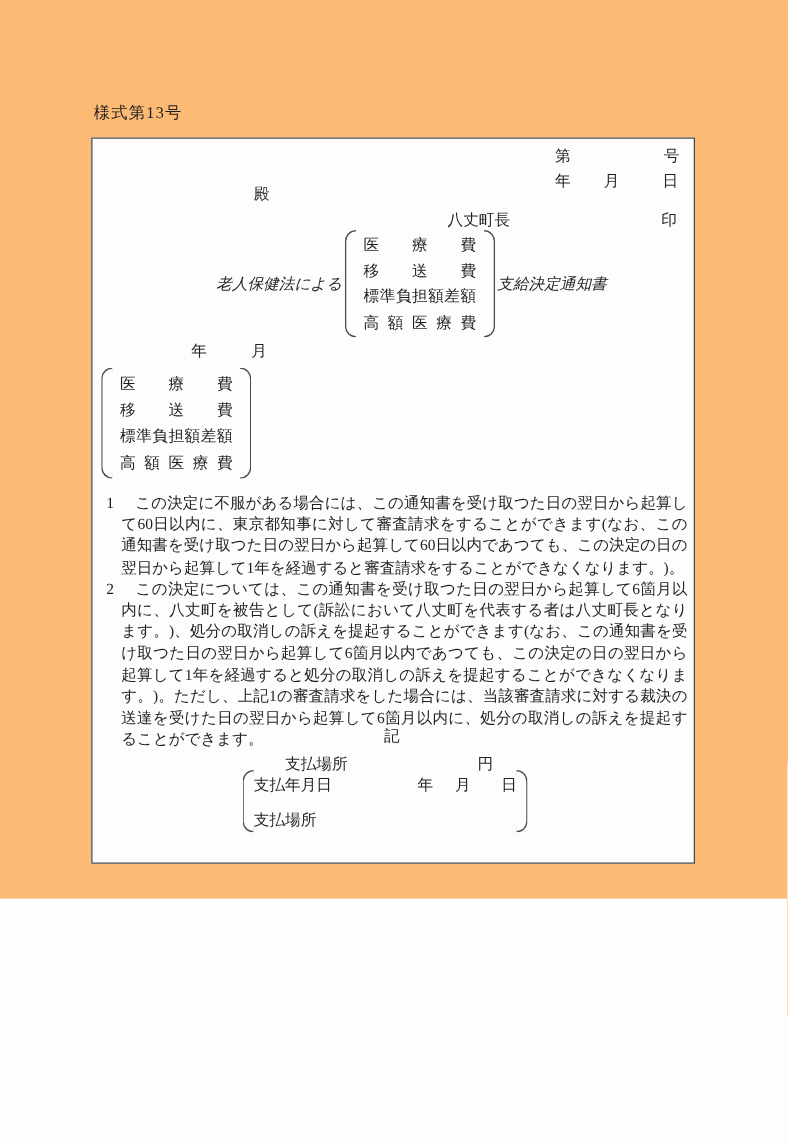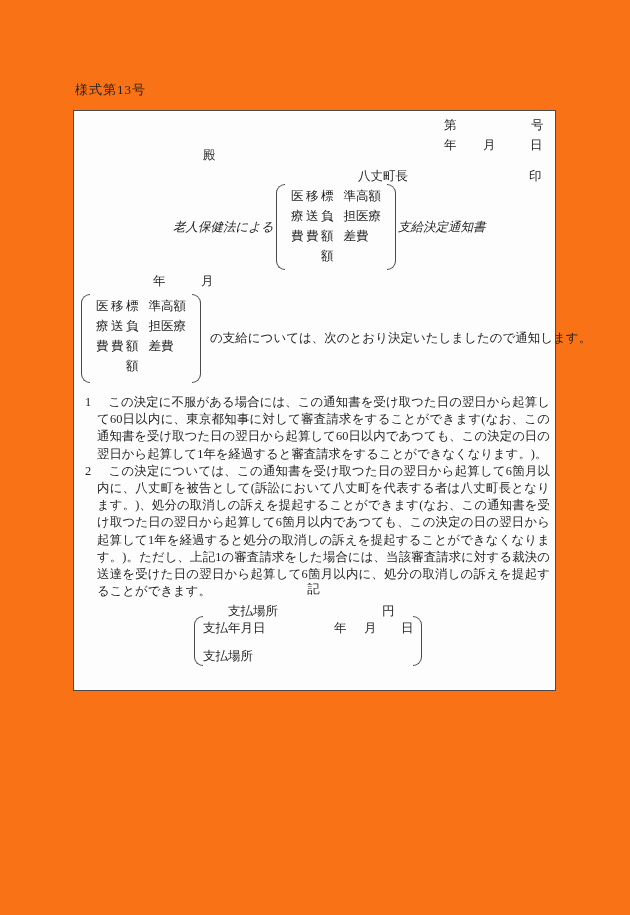--- a/index.html
+++ b/index.html
@@ -1,34 +1,34 @@
 <!DOCTYPE html>
 <html><head>
 <meta charset="utf-8">
 <style>
   * { margin:0; padding:0; box-sizing:border-box; }
   html,body { background:#fdfdfd; }
   .page {
-    position:relative; width:630px; height:915px; background:#f97316;
+    position:relative; width:630px; height:719px; background:#fdba74;
     font-family:"Liberation Serif","DejaVu Serif",serif;
     color:#1f1f1f; font-size:12.5px; overflow:hidden;
   }
   .abs { position:absolute; white-space:nowrap; }
   .form-label { position:absolute; left:75px; top:81px; font-size:13px; letter-spacing:1px; }
   .box {
     position:absolute; left:73px; top:110px; width:483px; height:581px;
     border:1px solid #4a4a4a; background:#fdfdfd;
   }
   
   .bkt { width:9px; border:1px solid #4a4a4a; flex:0 0 9px; }
   .bkt-l { border-right:none; border-radius:9px 0 0 9px; }
   .bkt-r { border-left:none;  border-radius:0 9px 9px 0; }
   .bracket-group { display:flex; align-items:stretch; }
   .expense-list {
-    display:flex; justify-content:space-around;
+    display:flex; flex-direction:column; justify-content:space-around;
     width:102px; padding:2px 6px; list-style:none;
   }
   .expense-item {
     text-align:justify; text-align-last:justify; text-justify:inter-ideograph;
     line-height:20px; font-size:12.5px;
   }
   .title-row { position:absolute; left:97px; top:73px; display:flex; align-items:center; height:86px; }
   .title-text { white-space:nowrap; padding:0 2px;font-style:italic; }
   .benefit-group { position:absolute; left:7px; top:183px; display:flex; align-items:center; height:89px; }
   .benefit-text { white-space:nowrap; margin-left:9px; }
@@ -83,21 +83,20 @@
       <div class="bracket-group" style="height:89px">
         <div class="bkt bkt-l"></div>
         <ul class="expense-list">
           <li class="expense-item">医療費</li>
           <li class="expense-item">移送費</li>
           <li class="expense-item">標準負担額差額</li>
           <li class="expense-item">高額医療費</li>
         </ul>
         <div class="bkt bkt-r"></div>
       </div>
-      <span class="benefit-text">の支給については、次のとおり決定いたしましたので通知します。</span>
     </div>
 
     <div class="paragraphs">
       <div class="para">
         <span class="para-num">1</span><span>この決定に不服がある場合には、この通知書を受け取つた日の翌日から起算して60日以内に、東京都知事に対して審査請求をすることができます(なお、この通知書を受け取つた日の翌日から起算して60日以内であつても、この決定の日の翌日から起算して1年を経過すると審査請求をすることができなくなります。)。</span>
       </div>
       <div class="para">
         <span class="para-num">2</span><span>この決定については、この通知書を受け取つた日の翌日から起算して6箇月以内に、八丈町を被告として(訴訟において八丈町を代表する者は八丈町長となります。)、処分の取消しの訴えを提起することができます(なお、この通知書を受け取つた日の翌日から起算して6箇月以内であつても、この決定の日の翌日から起算して1年を経過すると処分の取消しの訴えを提起することができなくなります。)。ただし、上記1の審査請求をした場合には、当該審査請求に対する裁決の送達を受けた日の翌日から起算して6箇月以内に、処分の取消しの訴えを提起することができます。</span>
       </div>
     </div>

